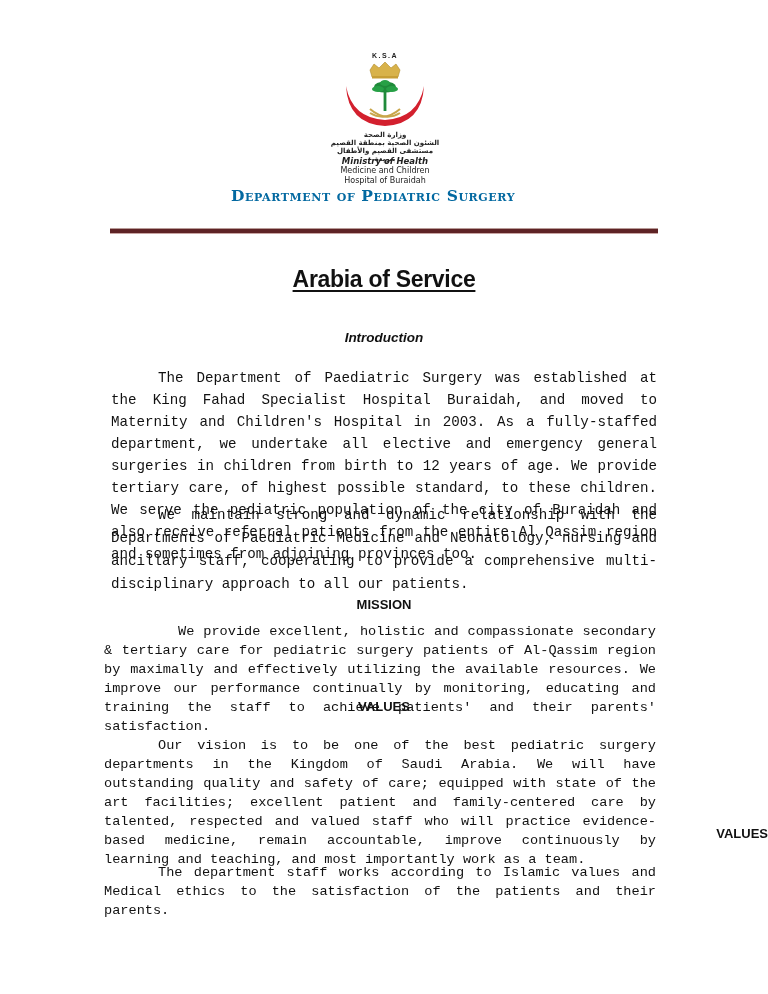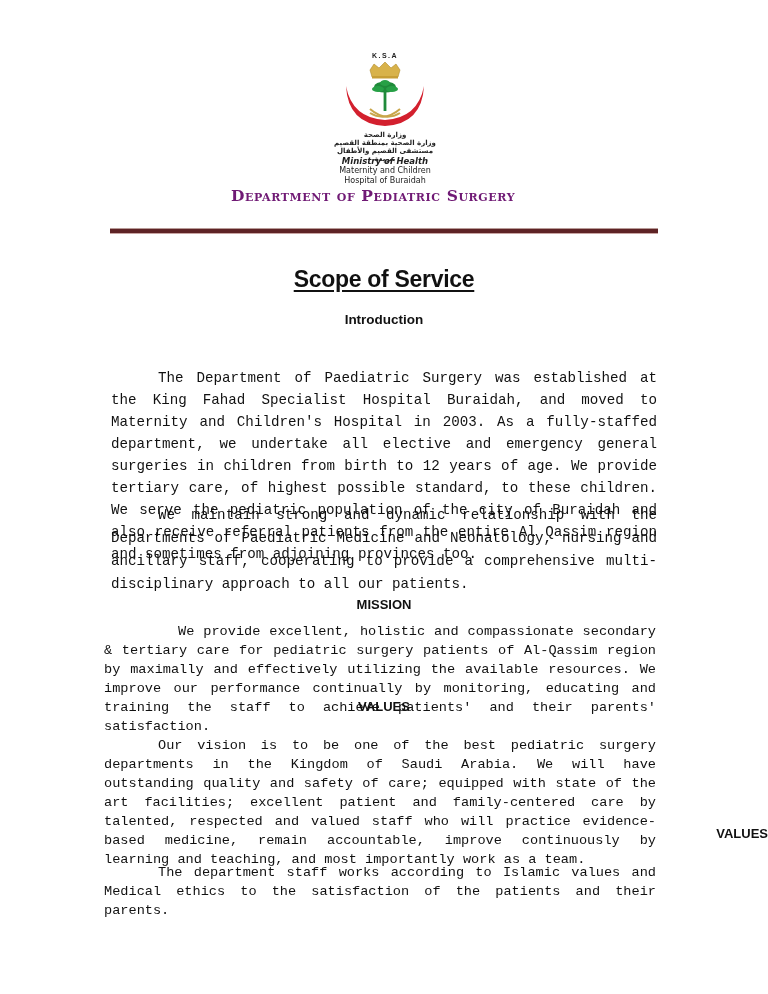--- a/index.html
+++ b/index.html
@@ -11,33 +11,33 @@
   .logo .ksa { position: absolute; left: 0; width: 118px; top: 0; text-align: center;
                font: bold 7px "Liberation Sans", sans-serif; letter-spacing: 1.5px; color: #222; }
   .logo .arabic { position: absolute; left: 0; width: 118px; text-align: center;
                   font: bold 7px "DejaVu Sans", sans-serif; color: #222; line-height: 8px; }
   .logo .en { position: absolute; left: 0; width: 118px; text-align: center;
               font-family: "DejaVu Sans", sans-serif; color: #222; line-height: 10px; }
   .logo .en.b { font-weight: bold; font-size: 8.5px; font-style: italic; }
   .logo .en.r { font-size: 8px; }
 
   .dept { position: absolute; left: 231px; top: 186px; font-family: "DejaVu Serif", serif;
-          font-size: 15.5px; color: #701a75; letter-spacing: 0.6px; white-space: nowrap;
+          font-size: 15.5px; color: #0369a1; letter-spacing: 0.6px; white-space: nowrap;
           font-variant: small-caps; font-weight: bold; }
   .rule { position: absolute; left: 110px; width: 548px; }
   .rule.a { top: 228px; height: 1px; background: #b89b98; }
   .rule.b { top: 229px; height: 4px; background: #5e2325; }
   .rule.c { top: 233px; height: 1px; background: #c9a5a3; }
 
   .title { position: absolute; left: 0; width: 768px; top: 266px; text-align: center;
            font: bold 23px "Liberation Sans", sans-serif; text-decoration: underline;
            text-underline-offset: 3px; letter-spacing: -0.3px; }
   .h { position: absolute; left: 0; width: 768px; text-align: center;
        font: bold 13px "Liberation Sans", sans-serif; }
-  .h.intro { top: 312px; font-size: 13.5px; }
+  .h.intro { top: 330px; font-size: 13.5px; font-style: italic; }
 
   .para { position: absolute; text-align: justify; font-family: Liberation Mono, monospace; margin-top: 20px; }
   .p1 { left: 111px; width: 546px; top: 347px; font-size: 14.2px; line-height: 22px; text-indent: 47px; }
   .p2 { left: 111px; width: 546px; top: 484px; font-size: 14.2px; line-height: 23px; text-indent: 47px; }
   .p3 { left: 104px; width: 552px; top: 602px; font-size: 13.6px; line-height: 19px; text-indent: 74px; }
   .p4 { left: 104px; width: 552px; top: 716px; font-size: 13.6px; line-height: 19px; text-indent: 54px; }
   .p5 { left: 104px; width: 552px; top: 843px; font-size: 13.6px; line-height: 19px; text-indent: 54px; }
   .h.mission { top: 585px; margin-top: 12px; }
   .h.vision { top: 699px; }
   .h.values { top: 826px; text-align: right; }
@@ -57,33 +57,33 @@
     <ellipse cx="66" cy="37" rx="6" ry="3" fill="#27a046"></ellipse>
     <ellipse cx="59" cy="31" rx="5" ry="3" fill="#27a046"></ellipse>
 
     <path d="M44 57 Q59 70 74 61" stroke="#c9a64a" stroke-width="2" fill="none"></path>
     <path d="M74 57 Q59 70 44 61" stroke="#c9a64a" stroke-width="2" fill="none"></path>
 
     <path d="M20 34 Q22 72 59 74 Q96 72 98 34 Q92 66 59 68 Q26 66 20 34 Z" fill="#d3202e"></path>
   </svg>
   <div class="ksa">K.S.A</div>
   <div class="arabic" style="top:79px">وزارة الصحة</div>
-  <div class="arabic" style="top:87px">وزارة الصحية بمنطقة القصيم</div>
+  <div class="arabic" style="top:87px">الشئون الصحية بمنطقة القصيم</div>
   <div class="arabic" style="top:95px">مستشفى القصيم والأطفال ببريدة</div>
   <div class="en b" style="top:104px">Ministry of Health</div>
-  <div class="en r" style="top:114px">Maternity and Children</div>
+  <div class="en r" style="top:114px">Medicine and Children</div>
   <div class="en r" style="top:124px">Hospital of Buraidah</div>
 </div>
 
 <div class="dept">Department of Pediatric Surgery</div>
 <div class="rule a"></div>
 <div class="rule b"></div>
 <div class="rule c"></div>
 
-<div class="title">Scope of Service</div>
+<div class="title">Arabia of Service</div>
 
 <div class="h intro">Introduction</div>
 <div class="para p1">The Department of Paediatric Surgery was established at the King Fahad Specialist Hospital Buraidah, and moved to Maternity and Children's Hospital in 2003. As a fully-staffed department, we undertake all elective and emergency general surgeries in children from birth to 12 years of age. We provide tertiary care, of highest possible standard, to these children. We serve the pediatric population of the city of Buraidah and also receive referral patients from the entire Al Qassim region and sometimes from adjoining provinces too.</div>
 <div class="para p2">We maintain strong and dynamic relationship with the Departments of Paediatric Medicine and Neonatology, nursing and ancillary staff, cooperating to provide a comprehensive multi-disciplinary approach to all our patients.</div>
 
 <div class="h mission">MISSION</div>
 <div class="para p3">We provide excellent, holistic and compassionate secondary &amp; tertiary care for pediatric surgery patients of Al-Qassim region by maximally and effectively utilizing the available resources. We improve our performance continually by monitoring, educating and training the staff to achieve patients' and their parents' satisfaction.</div>
 
 <div class="h vision">VALUES</div>
 <div class="para p4">Our vision is to be one of the best pediatric surgery departments in the Kingdom of Saudi Arabia. We will have outstanding quality and safety of care; equipped with state of the art facilities; excellent patient and family-centered care by talented, respected and valued staff who will practice evidence-based medicine, remain accountable, improve continuously by learning and teaching, and most importantly work as a team.</div>

